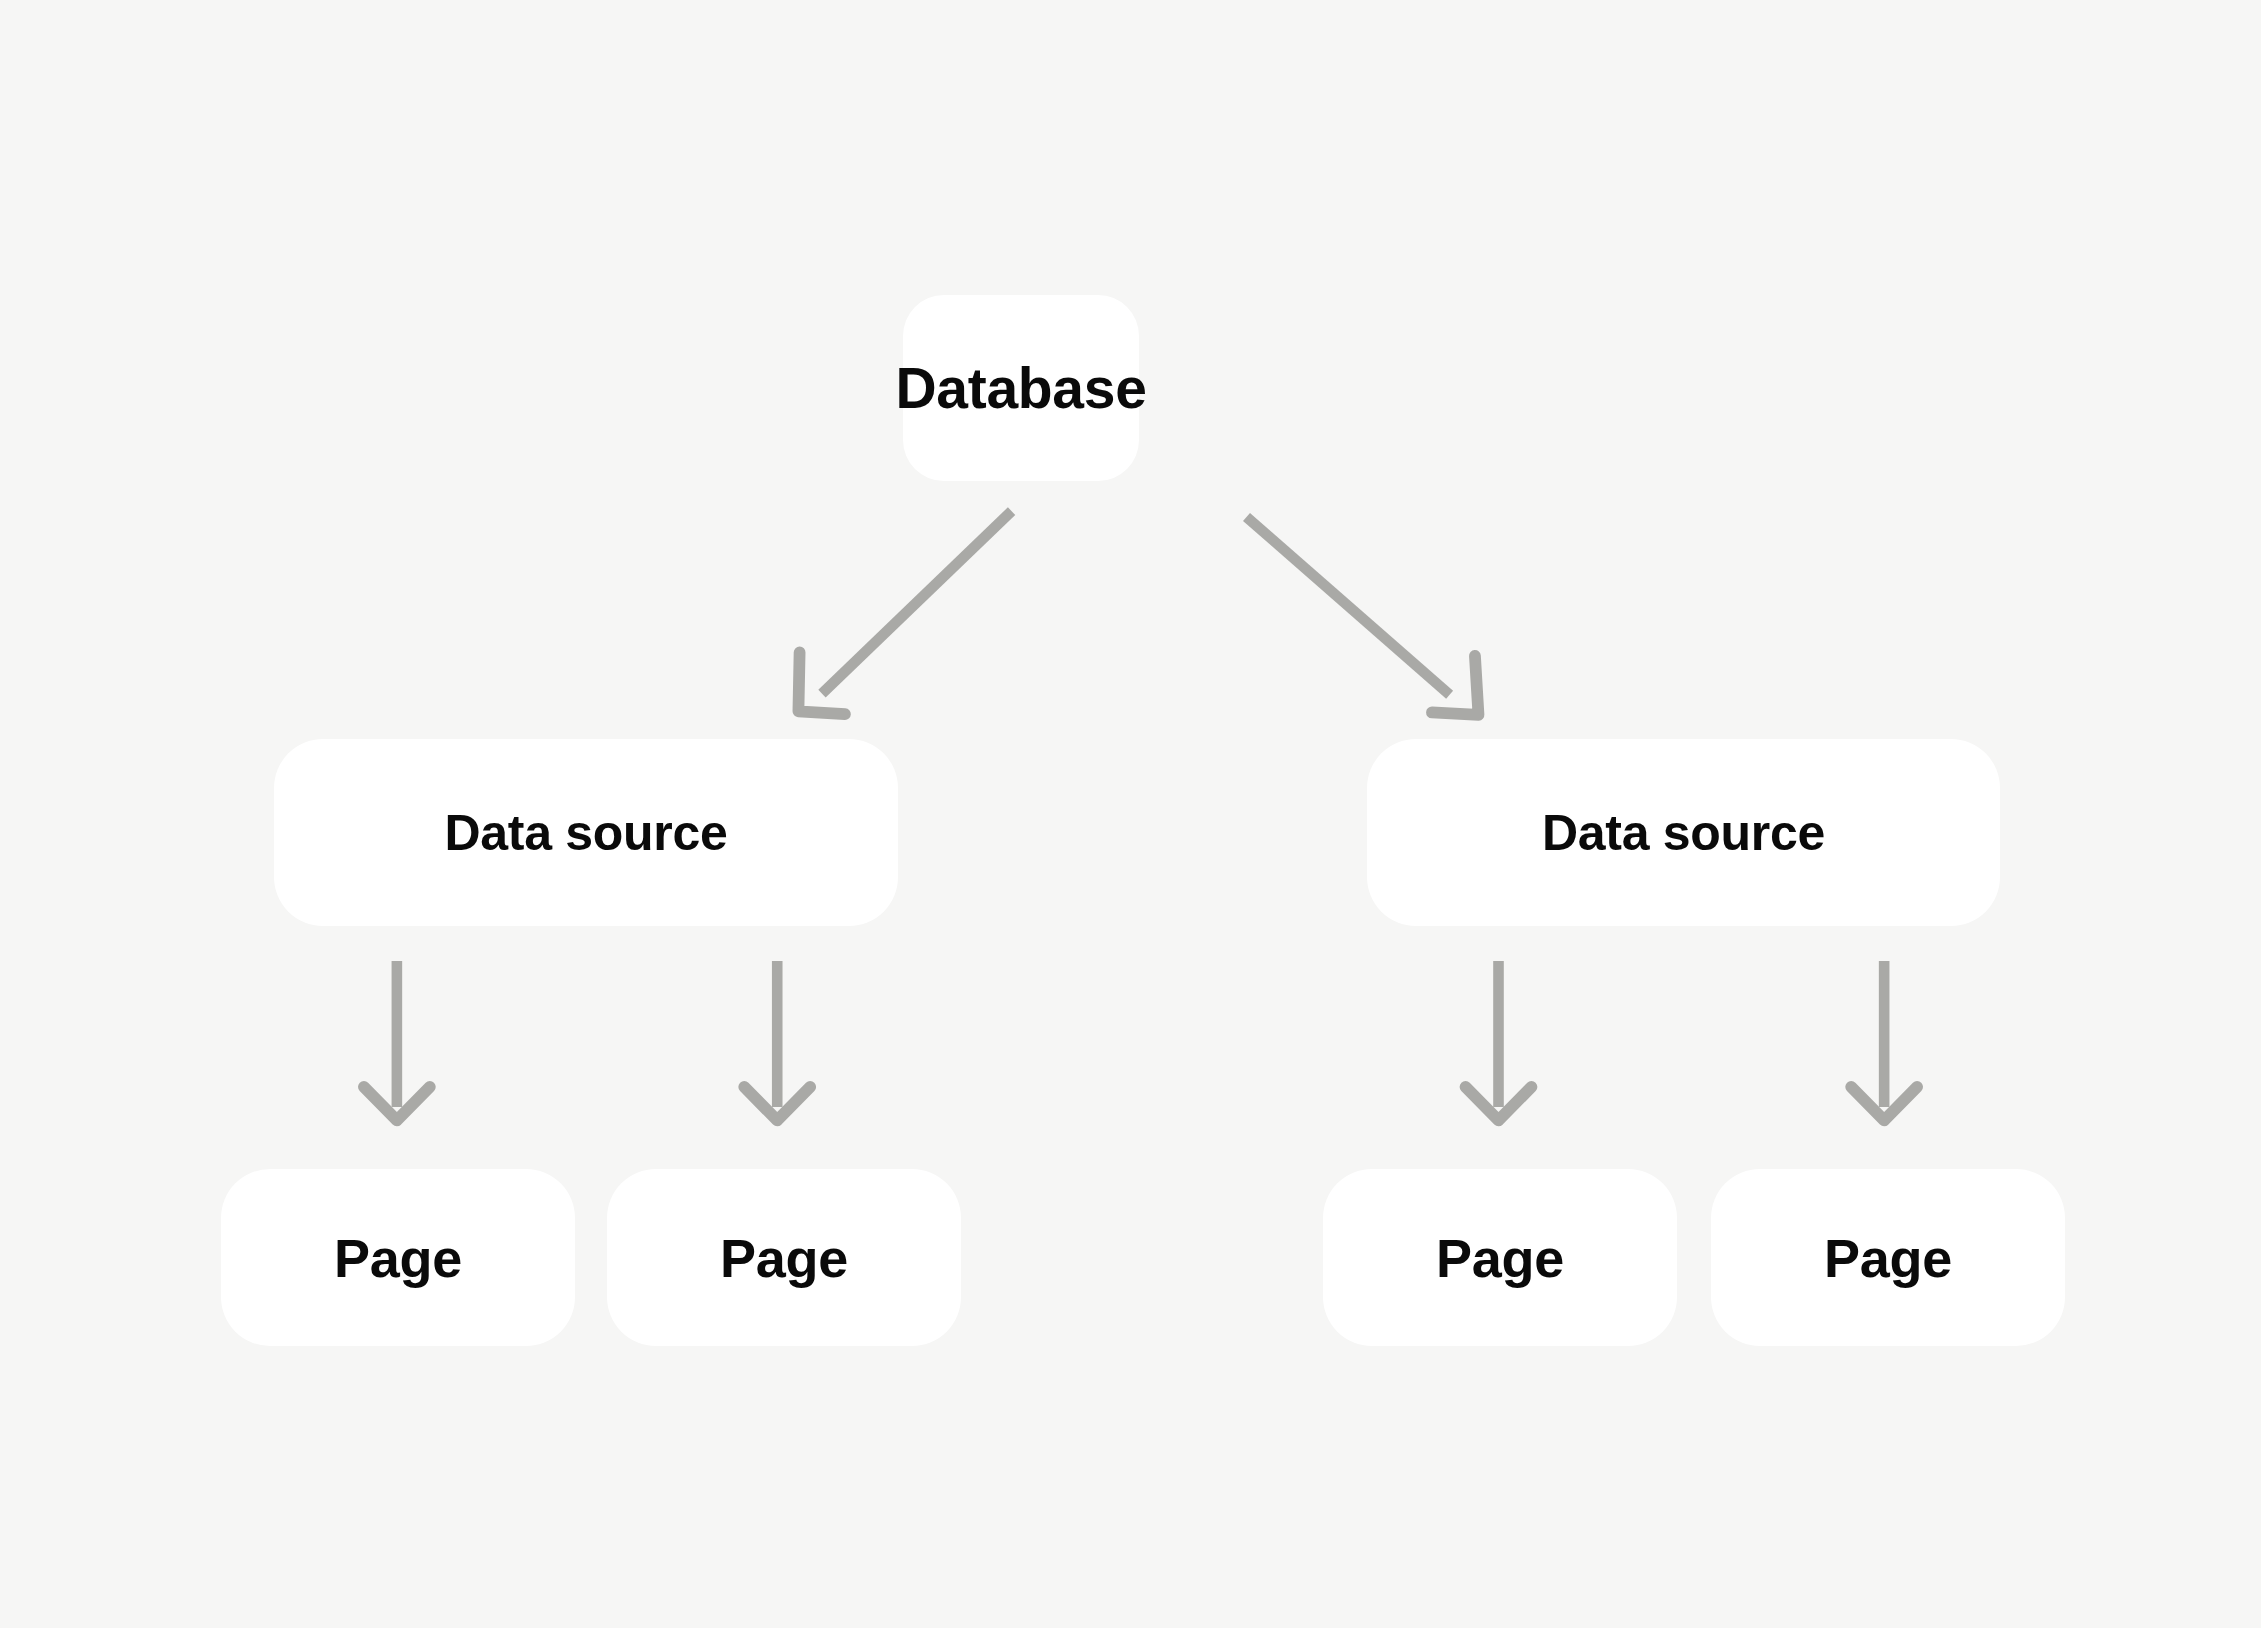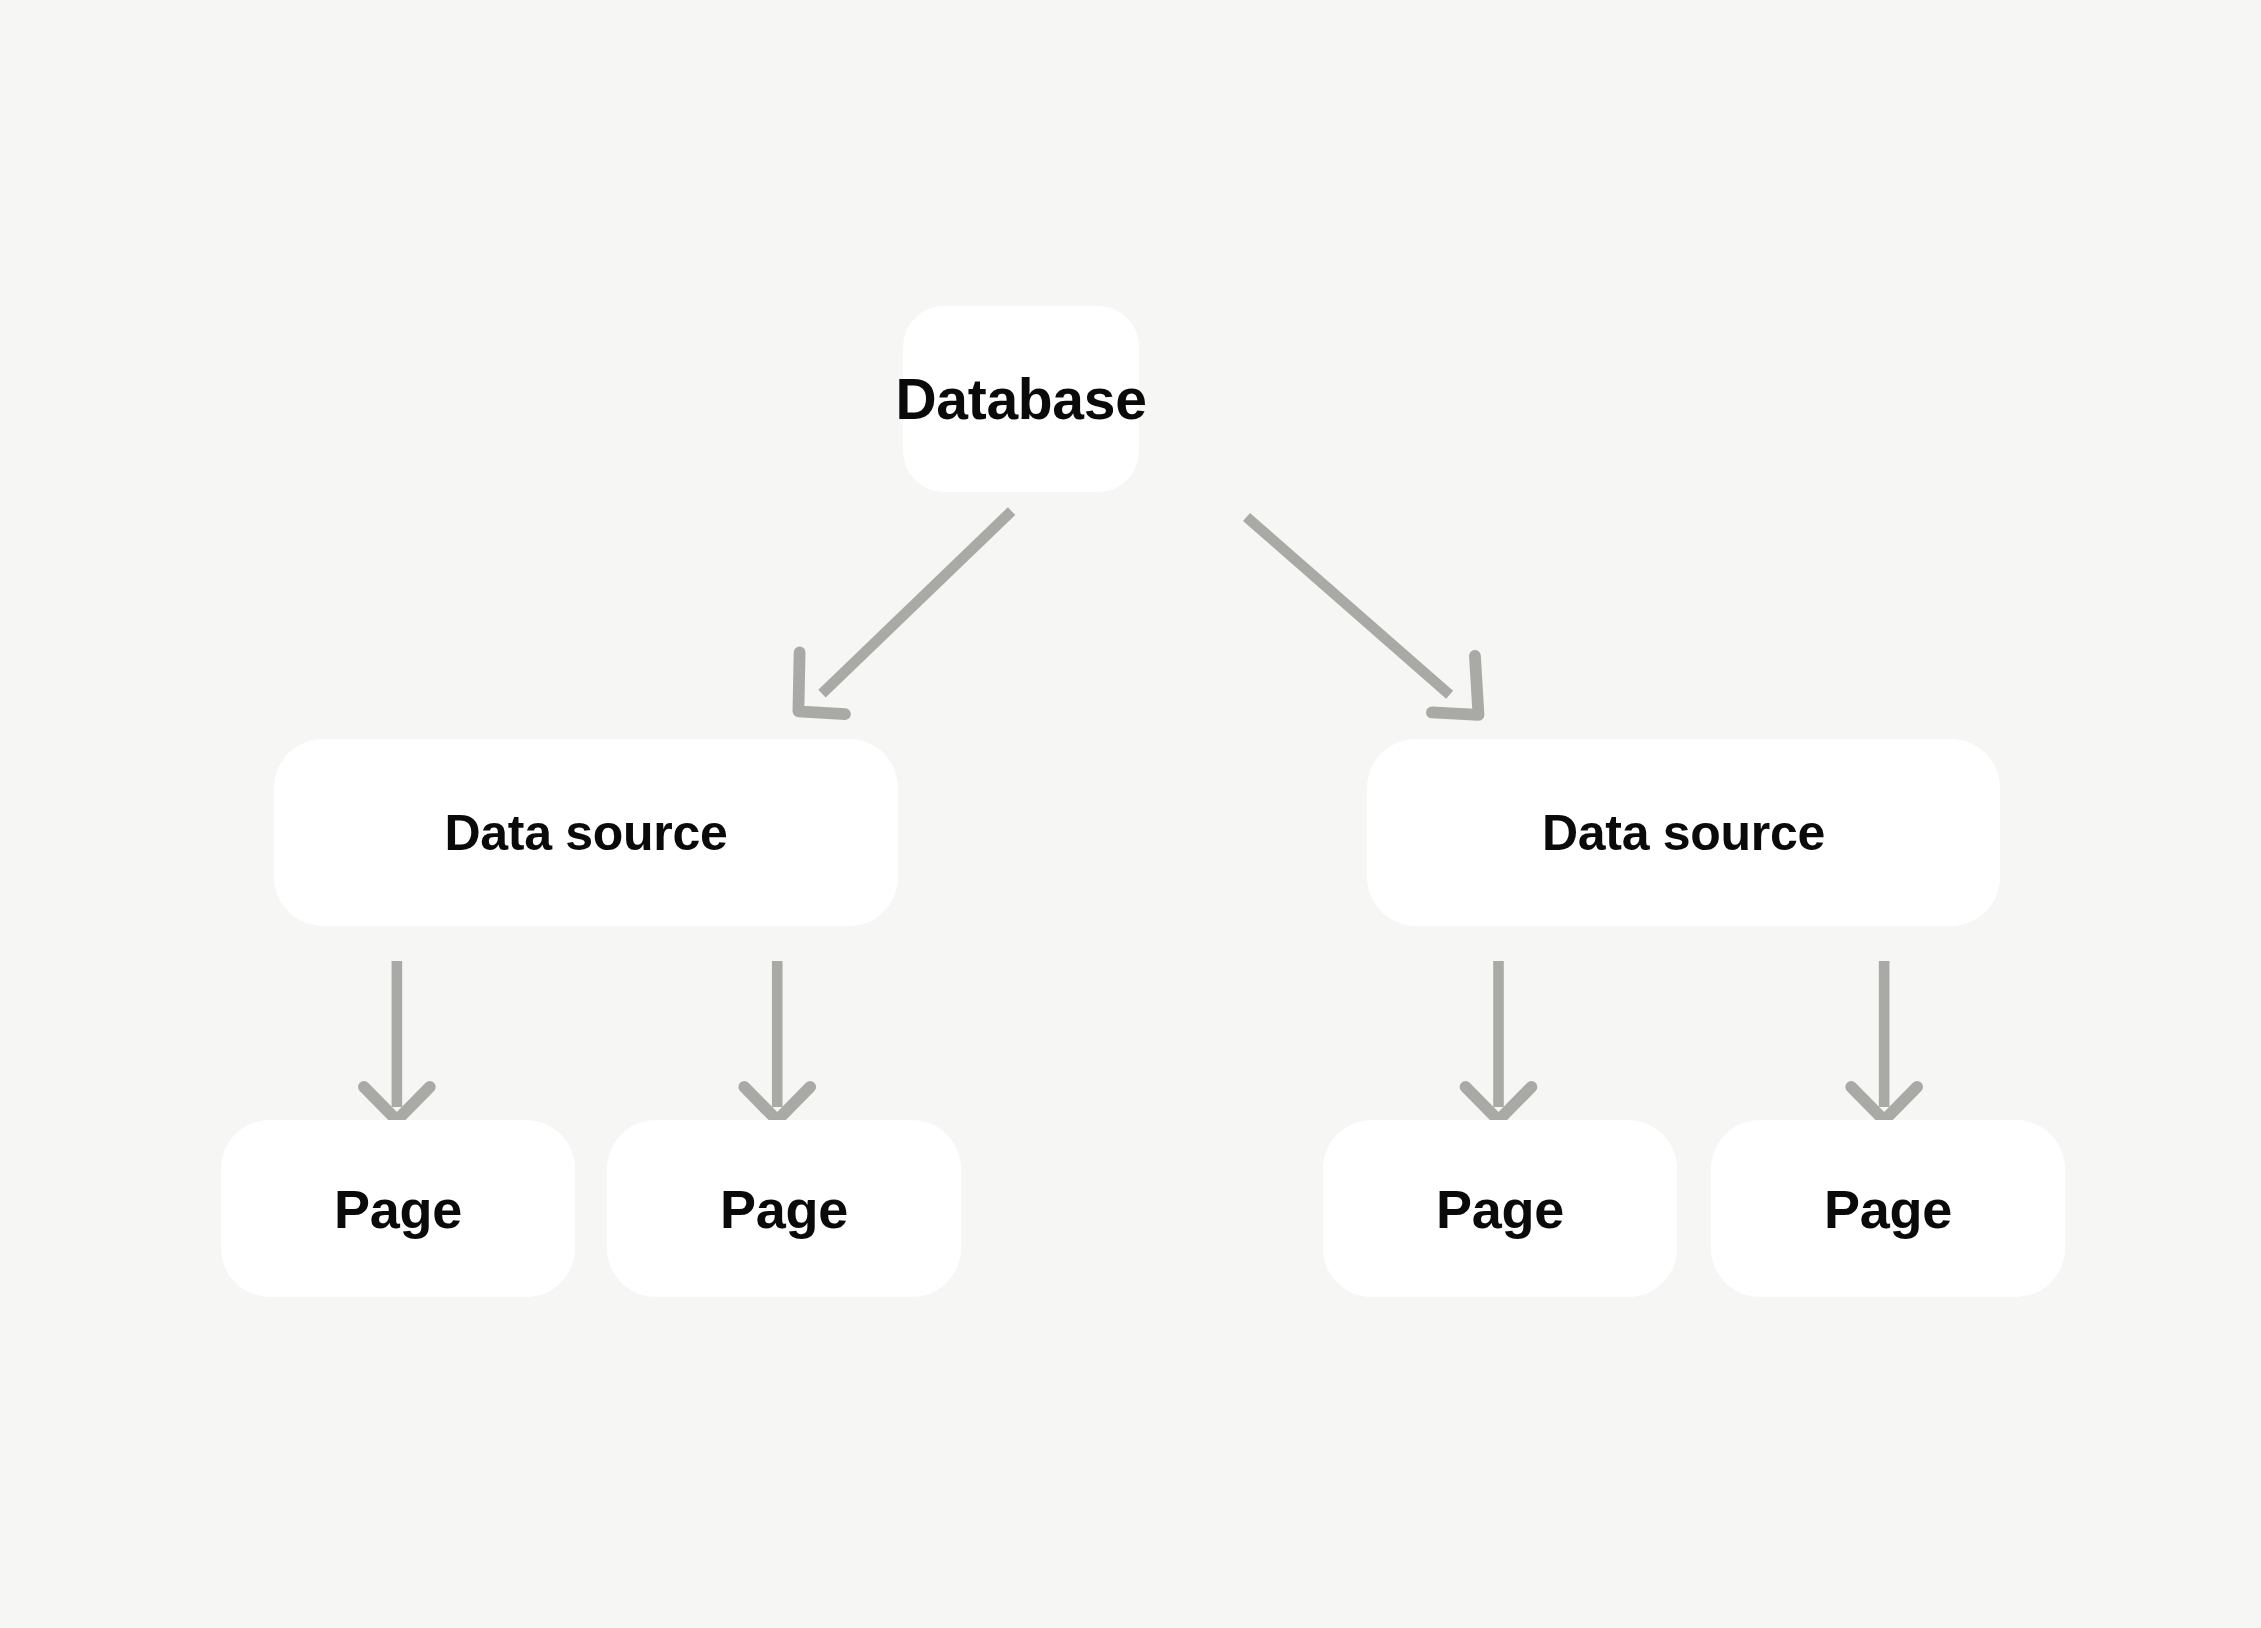--- a/index.html
+++ b/index.html
@@ -42,41 +42,41 @@
   .node-label {
     color: #0a0a0a;
     font-weight: 700;
     letter-spacing: -0.3px;
     line-height: 1;
     white-space: nowrap;
   }
   
   .node--root {
     left: 903px;
-    top: 306px;
+    top: 295px;
     width: 236px;
     height: 186px;
     border-radius: 41px;
   }
   .node--root .node-label { font-size: 57px; }
 
   
   .node--source {
     top: 739px;
     width: 624px;
     height: 187px;
     border-radius: 49px;
   }
   .node--source.pos-left  { left: 274px; }
   .node--source.pos-right { left: 1367px; width: 633px; }
   .node--source .node-label { font-size: 50px; }
 
   
   .node--page {
-    top: 1120px;
+    top: 1169px;
     width: 354px;
     height: 177px;
     border-radius: 49px;
     text-align: right;
   }
   .node--page.page-1 { left: 221px; }
   .node--page.page-2 { left: 607px; }
   .node--page.page-3 { left: 1323px; }
   .node--page.page-4 { left: 1711px; }
   .node--page .node-label { font-size: 54px; }

